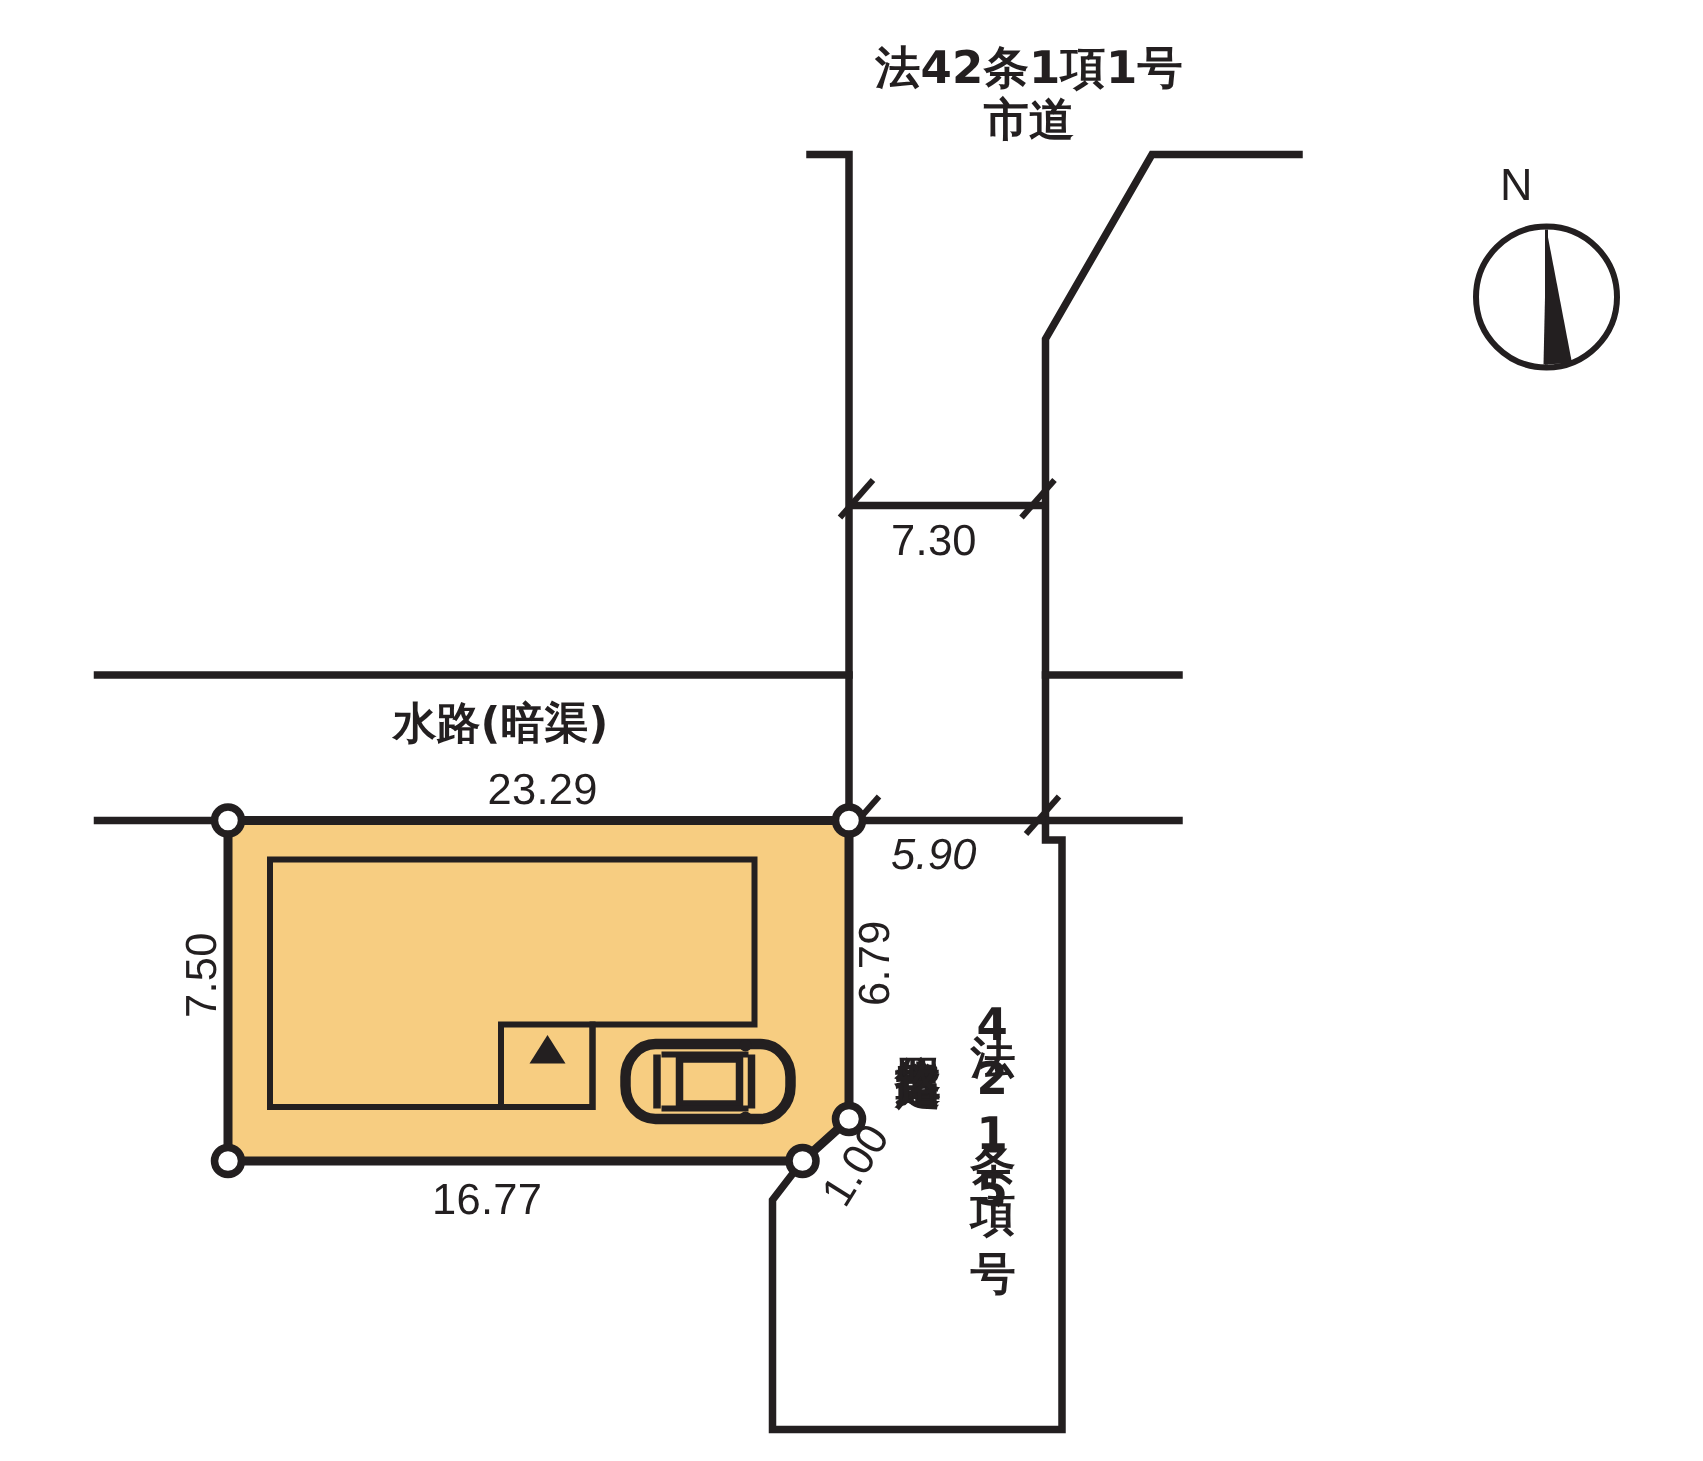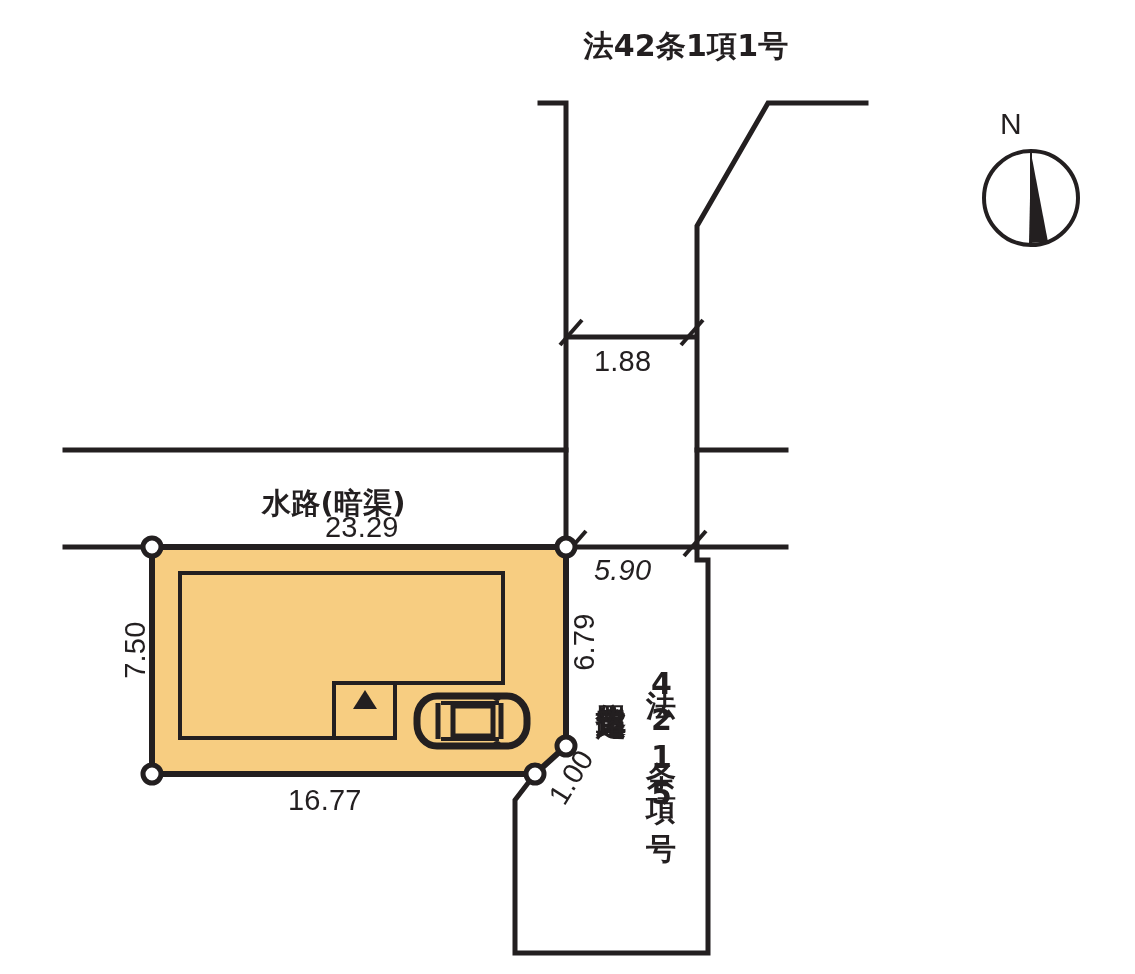--- a/index.html
+++ b/index.html
@@ -146,24 +146,25 @@
 
     <g transform="translate(1031,198)">
       <circle cx="0" cy="0" r="47" fill="#ffffff" stroke="#231f20" stroke-width="4"></circle>
       <polygon points="0,-45 0,45 -2,45" fill="#231f20"></polygon>
       <polygon points="0,-45 17,44 -1,45" fill="#231f20"></polygon>
       <line x1="0" y1="-45" x2="0" y2="45" stroke="#231f20" stroke-width="2"></line>
     </g>
   </svg>
 
   <div class="lbl jp road-title" style="left:546px; top:28px; width:280px;">法42条1項1号</div>
+  <div class="lbl jp road-title" style="left:546px; top:63px; width:280px;">市道</div>
 
-  <div class="lbl num dim" style="left:594px; top:344px;">1.88</div>
+  <div class="lbl num dim" style="left:594px; top:344px;">7.30</div>
 
-  <div class="lbl jp waterway-name" style="left:262px; top:486px;">水路(暗渠)</div>
+  <div class="lbl jp waterway-name" style="left:262px; top:465px;">水路(暗渠)</div>
   <div class="lbl num dim" style="left:325px; top:510px;">23.29</div>
 
   <div class="lbl num dim" style="left:594px; top:553px;font-style:italic;">5.90</div>
 
   <div class="lbl num dim dim-rot-left" style="left:95px; top:633px; width:80px; text-align:center;">7.50</div>
 
   <div class="lbl num dim dim-rot-left" style="left:544px; top:625px; width:80px; text-align:center;">6.79</div>
 
   <div class="lbl num dim" style="left:288px; top:783px;">16.77</div>
 

